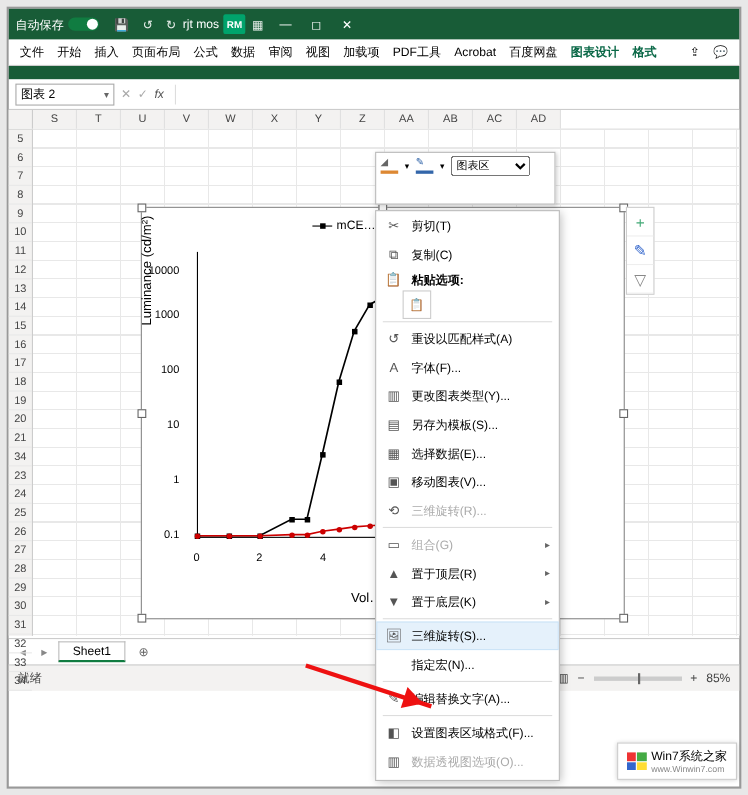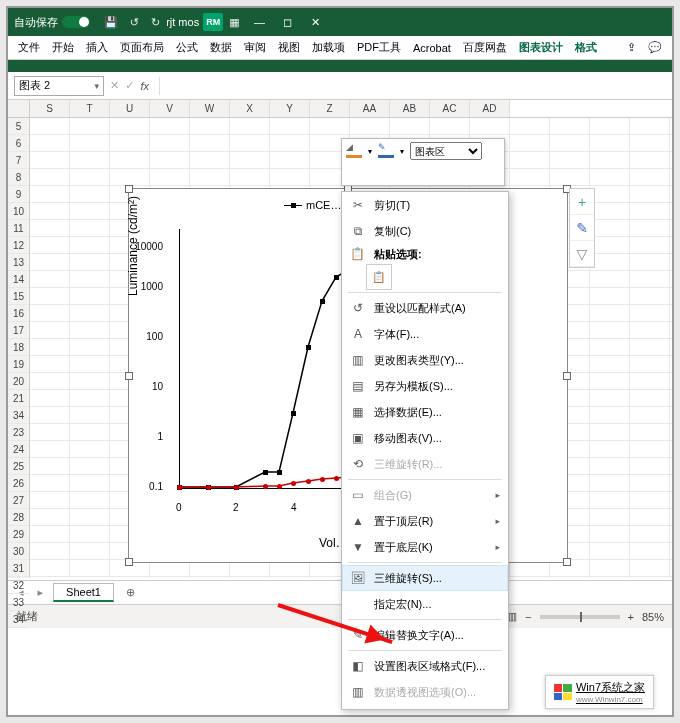--- a/index.html
+++ b/index.html
@@ -79,21 +79,21 @@
 .arrow-ptr { position: absolute; left: 270px; top: 595px; width: 120px; height: 4px; background: #e11; transform: rotate(18deg); transform-origin: left center; }
 .arrow-ptr::after { content: ""; position: absolute; right: -2px; top: -8px; border: 10px solid transparent; border-left: 18px solid #e11; }
 .sheet-tabs { height: 24px; border-top: 1px solid #ccc; display: flex; align-items: center; font-size: 11px; padding: 0 6px; gap: 6px; }
 .sheet-tabs .navbtn { color: #888; padding: 0 4px; }
 .sheet-tabs .stab { padding: 2px 12px; border: 1px solid #bbb; border-bottom: 2px solid #107c41; background: #fff; }
 .sheet-tabs .plus { color: #666; padding: 0 6px; }
 .statusbar { height: 24px; background: #f3f2f1; border-top: 1px solid #ccc; display: flex; align-items: center; font-size: 11px; padding: 0 8px; gap: 8px; color: #444; }
 .statusbar .spacer { flex: 1; }
 .statusbar .zoom-slider { width: 80px; height: 4px; background: #ccc; position: relative; }
 .statusbar .zoom-slider::after { content: ""; position: absolute; left: 50%; top: -3px; width: 2px; height: 10px; background: #666; }
-.win7logo { position: absolute; right: 26px; bottom: 14px; background: #fff; border: 1px solid #ccc; padding: 4px 8px; font-size: 11px; display: flex; align-items: center; gap: 4px; box-shadow: 0 0 4px rgba(0,0,0,.2); text-decoration: underline; }
+.win7logo { position: absolute; right: 10px; bottom: 14px; background: #fff; border: 1px solid #ccc; padding: 4px 8px; font-size: 11px; display: flex; align-items: center; gap: 4px; box-shadow: 0 0 4px rgba(0,0,0,.2); }
 .win7logo .flag { width: 18px; height: 16px; display: grid; grid-template: 1fr 1fr / 1fr 1fr; gap: 1px; }
 .win7logo .flag div:nth-child(1){background:#e33;} .win7logo .flag div:nth-child(2){background:#4a4;} .win7logo .flag div:nth-child(3){background:#36c;} .win7logo .flag div:nth-child(4){background:#fd3;}
 .win7logo .site { font-size: 8px; color: #888; display: block; }
 </style>
 </head>
 <body>
 
 <div class="window">
 
   <div class="titlebar">

